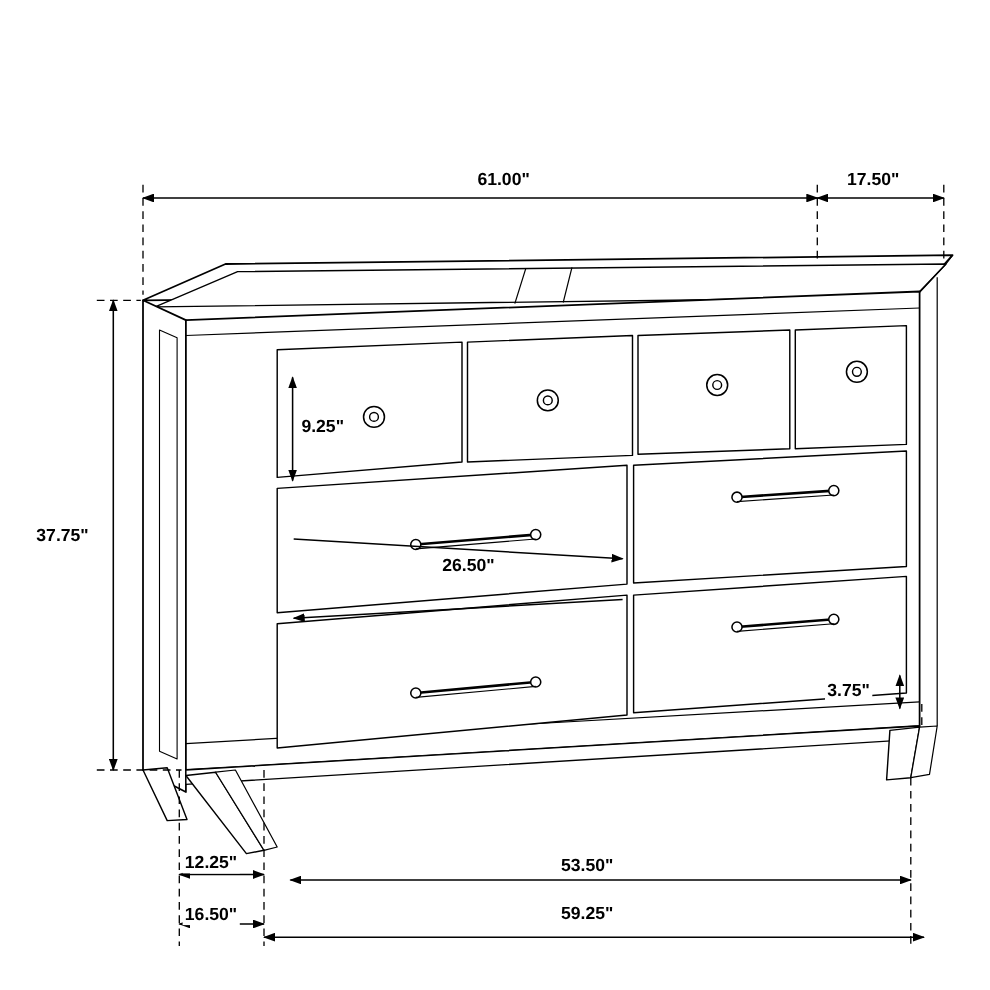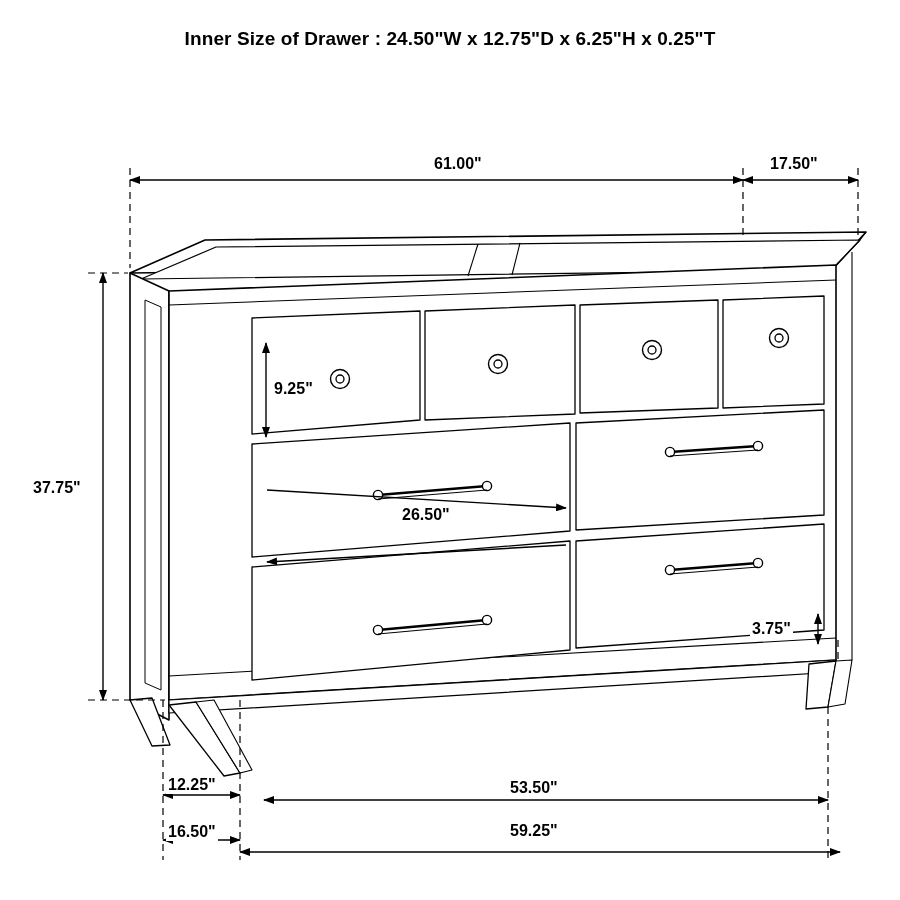--- a/index.html
+++ b/index.html
@@ -45,21 +45,20 @@
   .dimlabel.boxed {
     background: #ffffff;
     padding: 0 2px;
   }
 </style>
 </head>
 <body>
 
 <div id="stage">
 
-  <div id="title">Inner Size of Drawer : 24.50"W x 12.75"D x 6.25"H x 0.25"T</div>
 
   <svg id="drawing" width="900" height="900" viewBox="0 0 900 900">
     <defs>
       <marker id="arrEnd" markerWidth="11" markerHeight="8" refX="10" refY="4" orient="auto" markerUnits="userSpaceOnUse">
         <path d="M0,0 L11,4 L0,8 z" fill="#000"></path>
       </marker>
       <marker id="arrStart" markerWidth="11" markerHeight="8" refX="1" refY="4" orient="auto" markerUnits="userSpaceOnUse">
         <path d="M11,0 L0,4 L11,8 z" fill="#000"></path>
       </marker>
     </defs>

